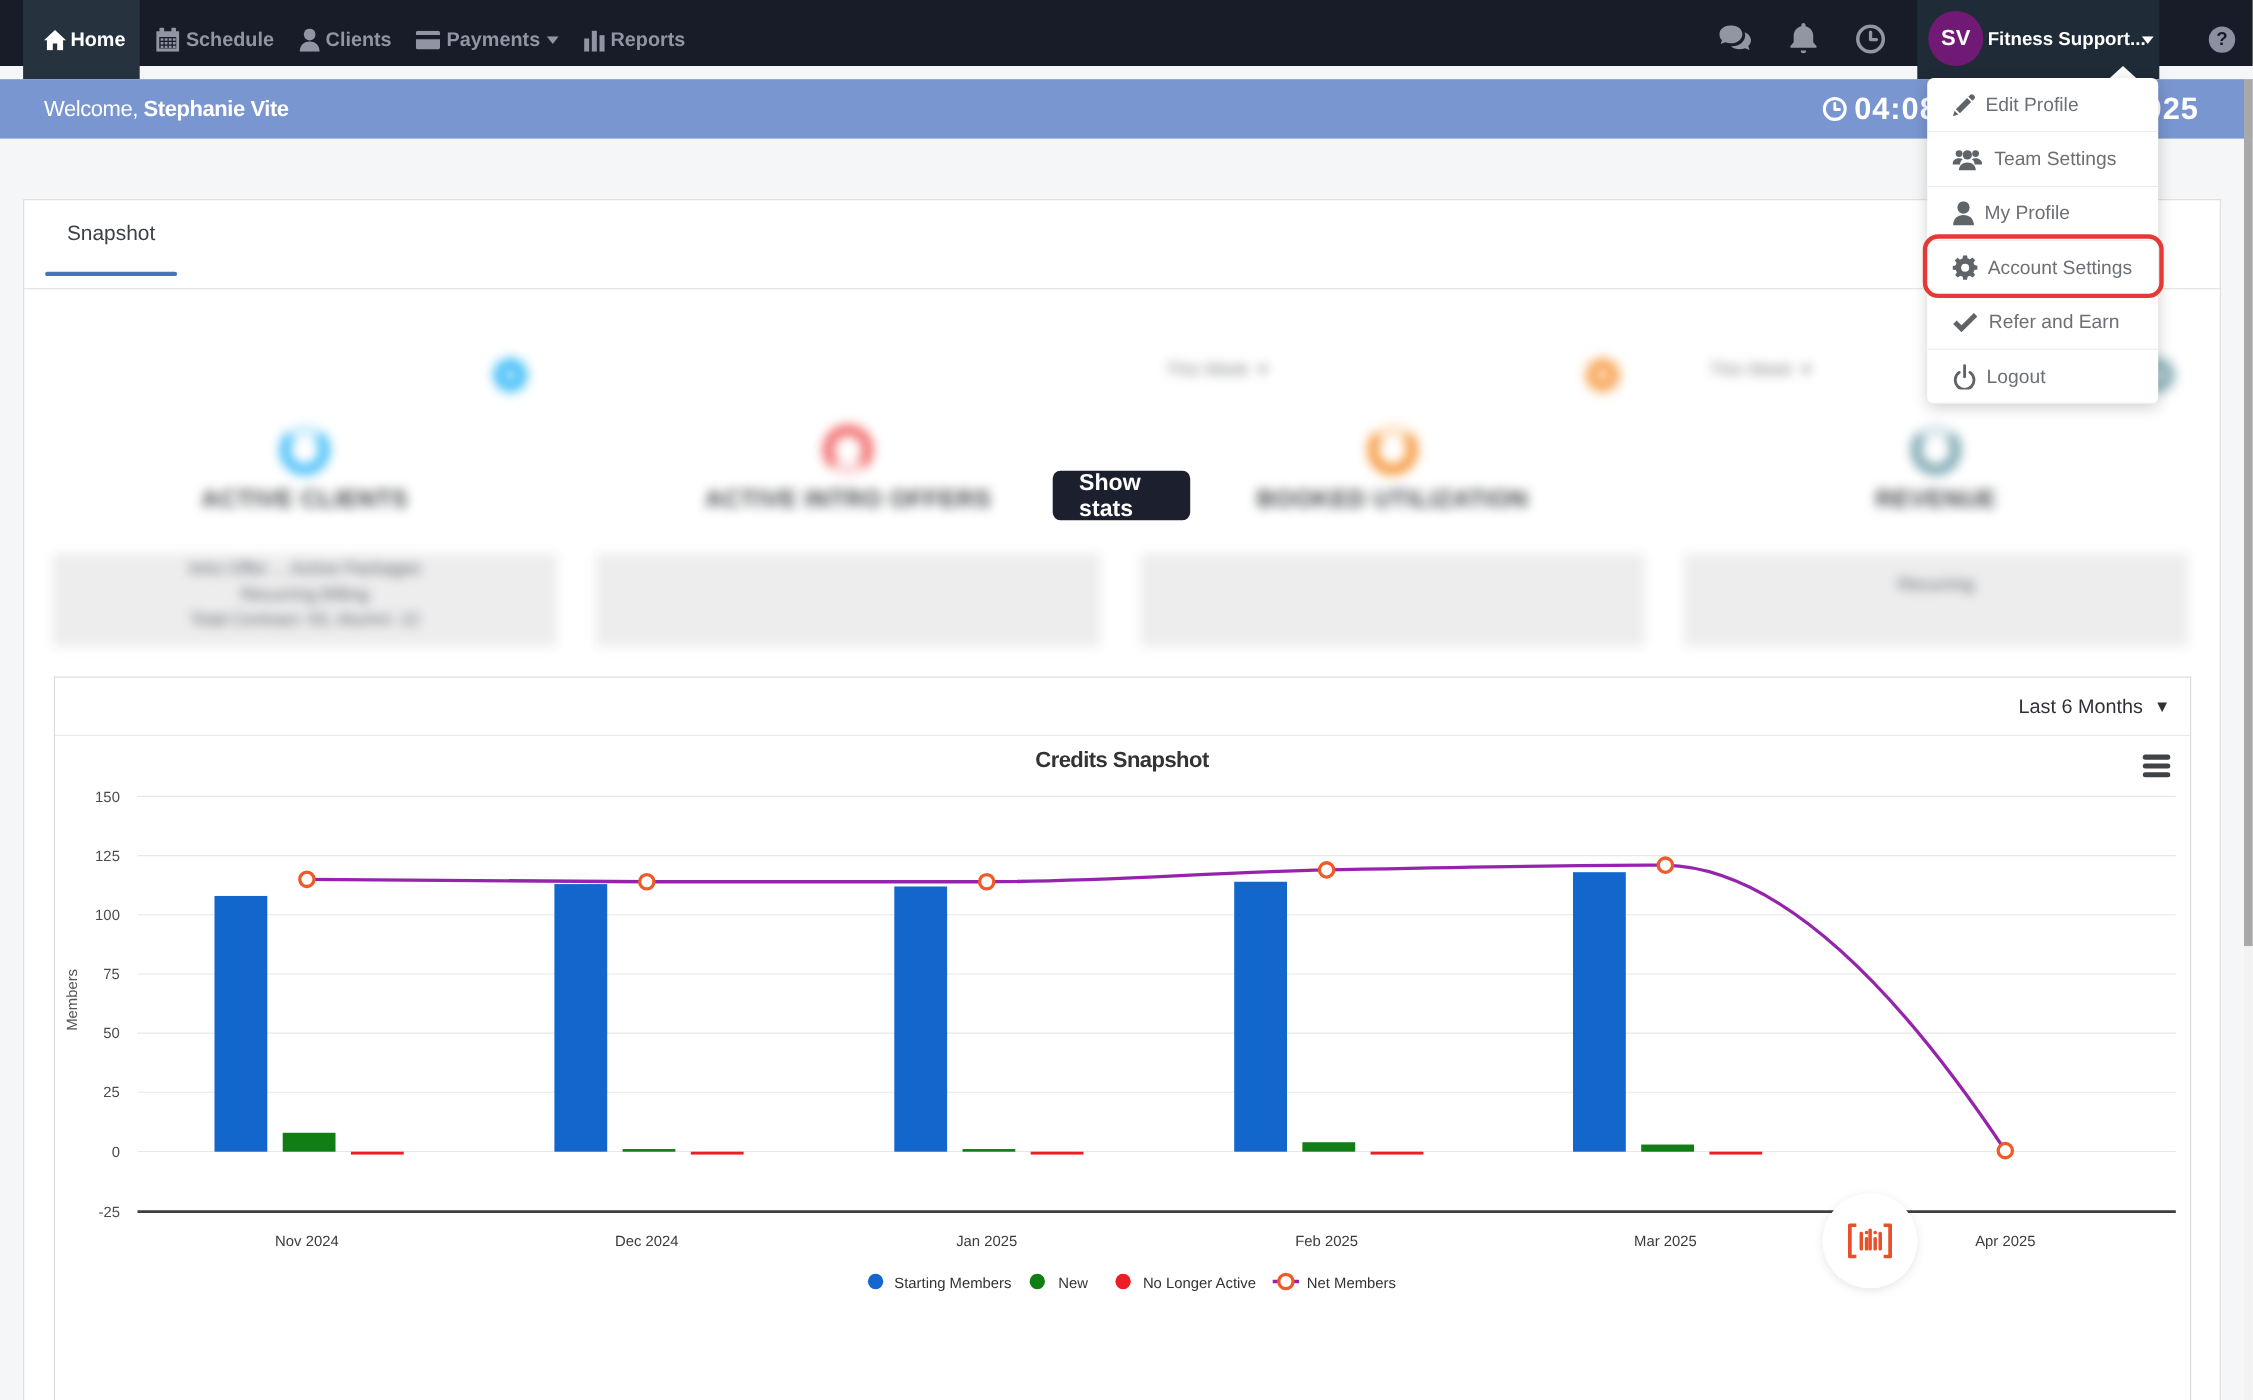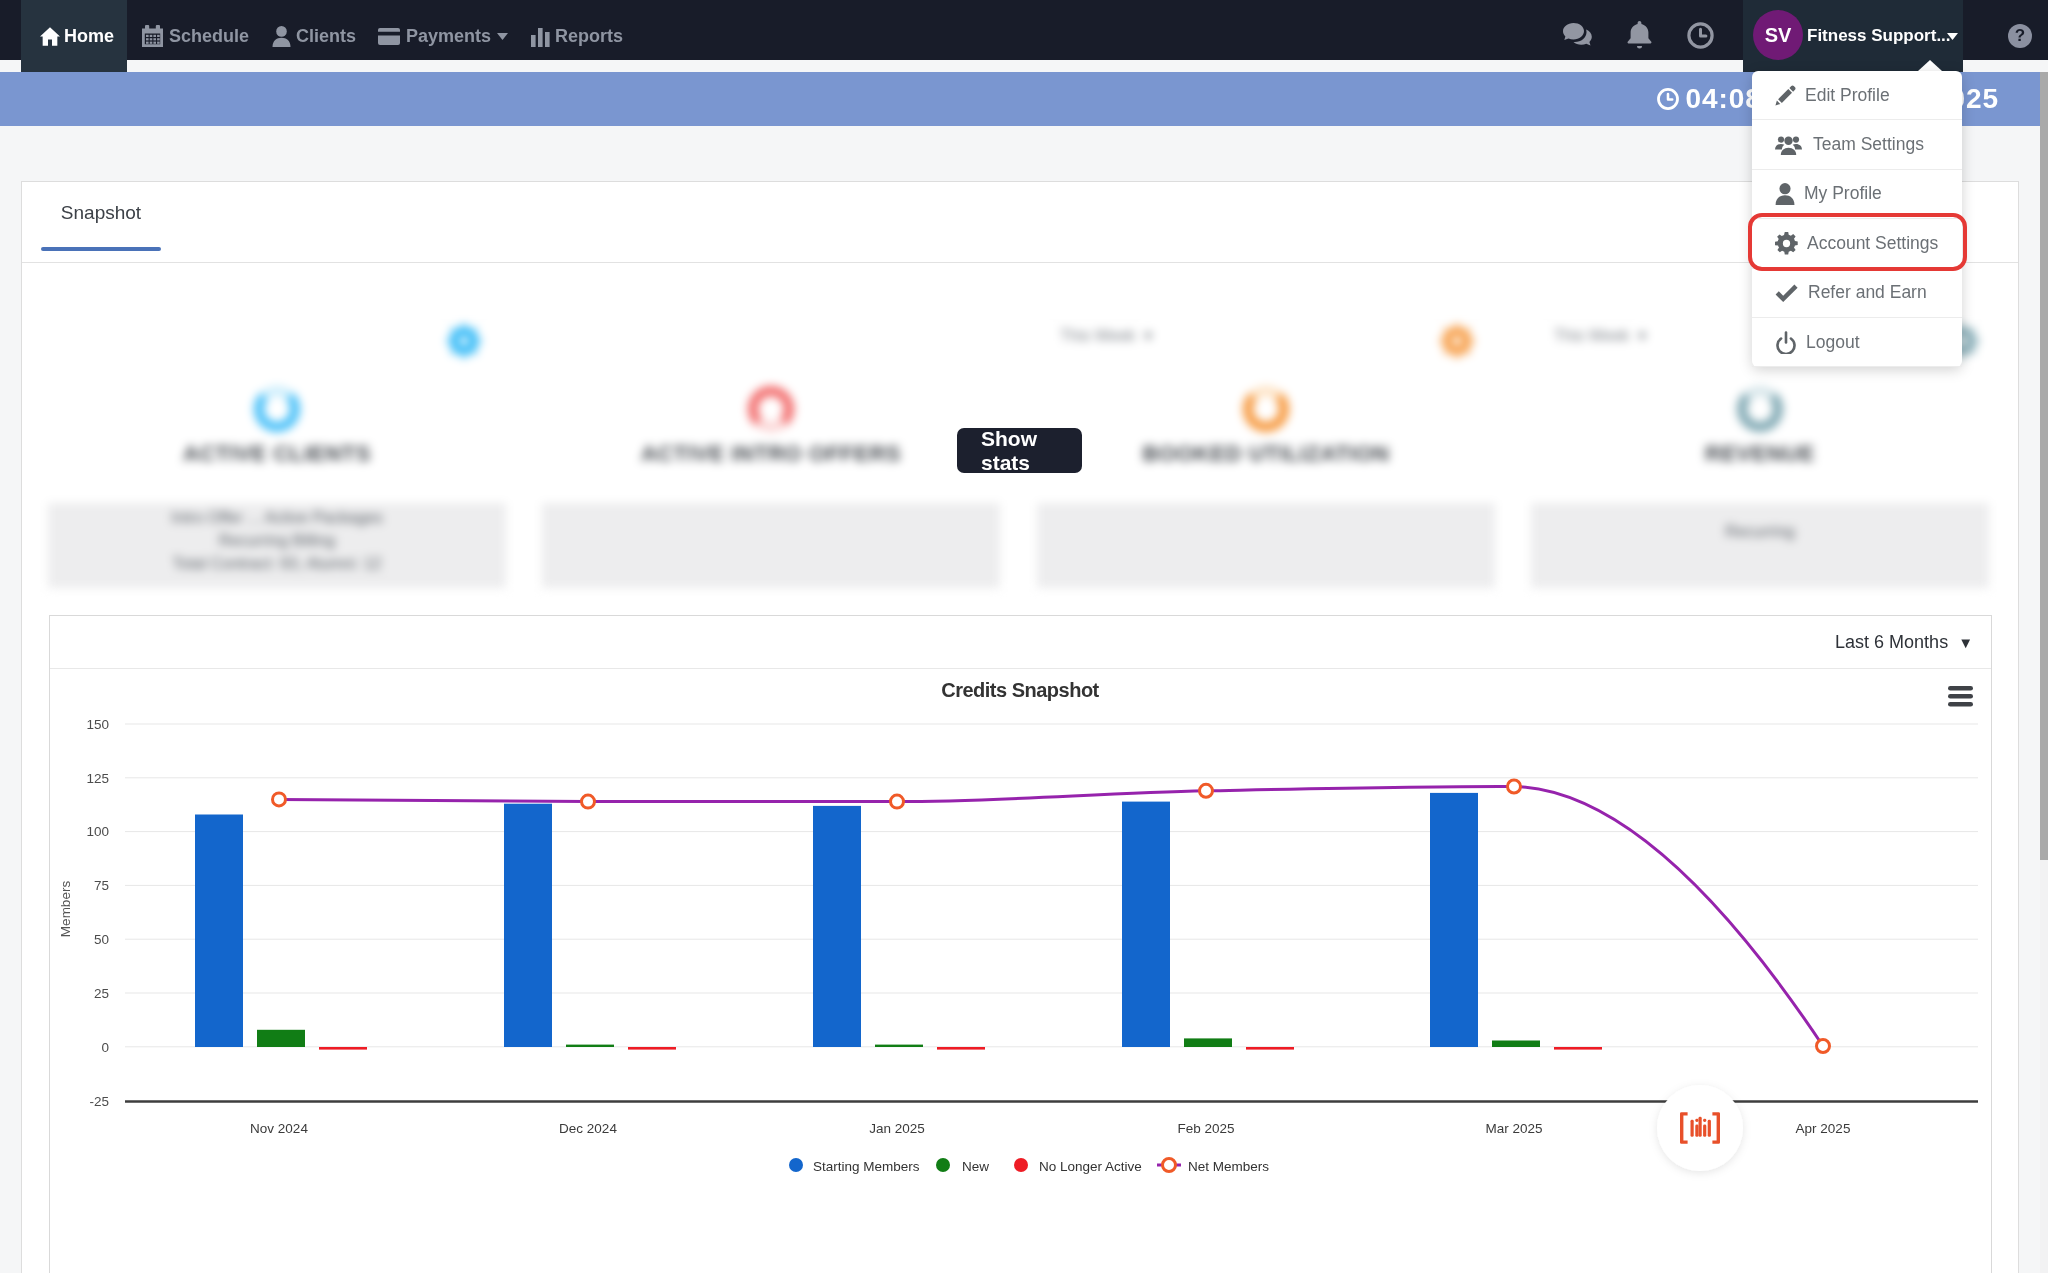--- a/index.html
+++ b/index.html
@@ -136,20 +136,21 @@
   <div class="abs" style="left:1743px; top:0; width:220px; height:72px; background:#1f2b37;"></div>
   <div class="abs" style="left:1753px; top:10px; width:50px; height:50px; border-radius:50%; background:#701a75; color:#fff; font-size:20px; font-weight:bold; display:flex; align-items:center; justify-content:center;">SV</div>
   <div class="abs" style="left:1807px; top:0; height:72px; display:flex; align-items:center; color:#fff; font-size:17px; font-weight:600;">Fitness Support...</div>
   <svg class="abs" width="11" height="7" viewBox="0 0 11 7" style="left:1947px; top:33px;">
       <path d="M0 0 h11 L5.5 7 Z" fill="#fff"></path>
     </svg>
   <div class="abs" style="left:2008px; top:24px; width:24px; height:24px; border-radius:50%; background:#8b90a0; color:#181c29; font-size:17px; font-weight:bold; display:flex; align-items:center; justify-content:center;">?</div>
 </div>
 
 <div class="welcome">
+  <div class="left">Welcome,&nbsp;<b>Stephanie Vite</b></div>
   <div class="right"><svg width="22" height="22" viewBox="0 0 24 24" style="margin-right:7px;">
         <circle cx="12" cy="12" r="10.4" fill="none" stroke="#fff" stroke-width="3"></circle>
         <path d="M12 6.6 V12.6 h4.6" fill="none" stroke="#fff" stroke-width="2.8" stroke-linecap="round" stroke-linejoin="round"></path>
       </svg>04:08 AM April 8, 2025</div>
 </div>
 
 <div class="outercard">
   <div class="tab">
       <div class="label">Snapshot</div>
       <div class="bar"></div>

